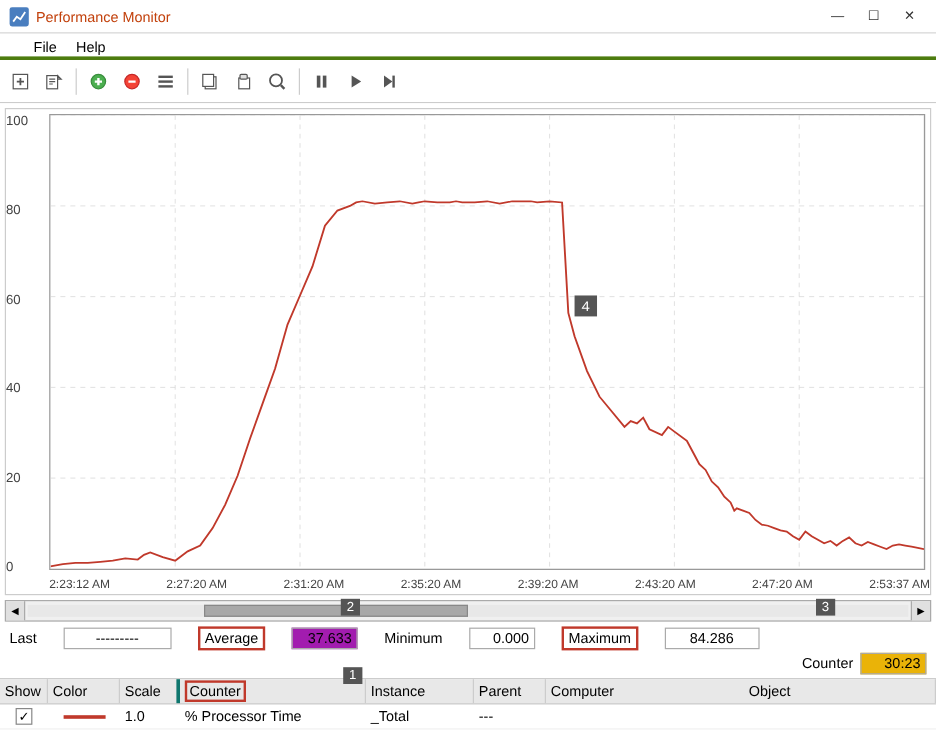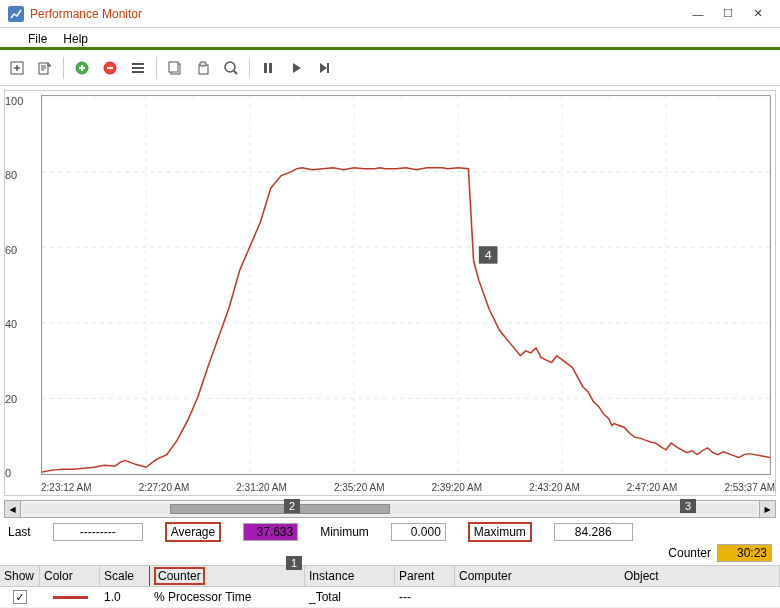--- a/index.html
+++ b/index.html
@@ -353,21 +353,21 @@
     <div style="display: flex; align-items: center; justify-content: flex-end; padding: 0 8px 3px 0; font-size: 12px; gap: 6px;">
       <span>Counter</span>
       <span style="border: 1px solid #aaa; background: #eab308; padding: 1px 4px; min-width: 55px; text-align: right; display: inline-block;">30:23</span>
     </div>
 
     <div class="counter-table">
 
       <div style="display: grid; grid-template-columns: 40px 60px 50px 155px 90px 60px 165px 1fr; background: #e8e8e8; border-bottom: 1px solid #ccc; font-size: 12px; position: relative;">
         <div style="padding: 3px 4px; border-right: 1px solid #ccc;">Show</div>
         <div style="padding: 3px 4px; border-right: 1px solid #ccc;">Color</div>
-        <div style="padding: 3px 4px; border-right: 1px solid #0f766e;">Scale</div>
+        <div style="padding: 3px 4px; border-right: 3px solid #0f766e;">Scale</div>
         <div style="position: relative; padding: 3px 4px; border-right: 1px solid #ccc;">
           <span style="position: absolute; top: -10px; right: 2px; background: #555; color: #fff; font-size: 11px; padding: 1px 5px;">1</span>
           <span style="border: 2px solid #c0392b; padding: 0 2px;">Counter</span>
         </div>
         <div style="padding: 3px 4px; border-right: 1px solid #ccc;">Instance</div>
         <div style="padding: 3px 4px; border-right: 1px solid #ccc;">Parent</div>
         <div style="padding: 3px 4px;">Computer</div>
         <div style="padding: 3px 4px; border-right: 1px solid #ccc;">Object</div>
       </div>
 

